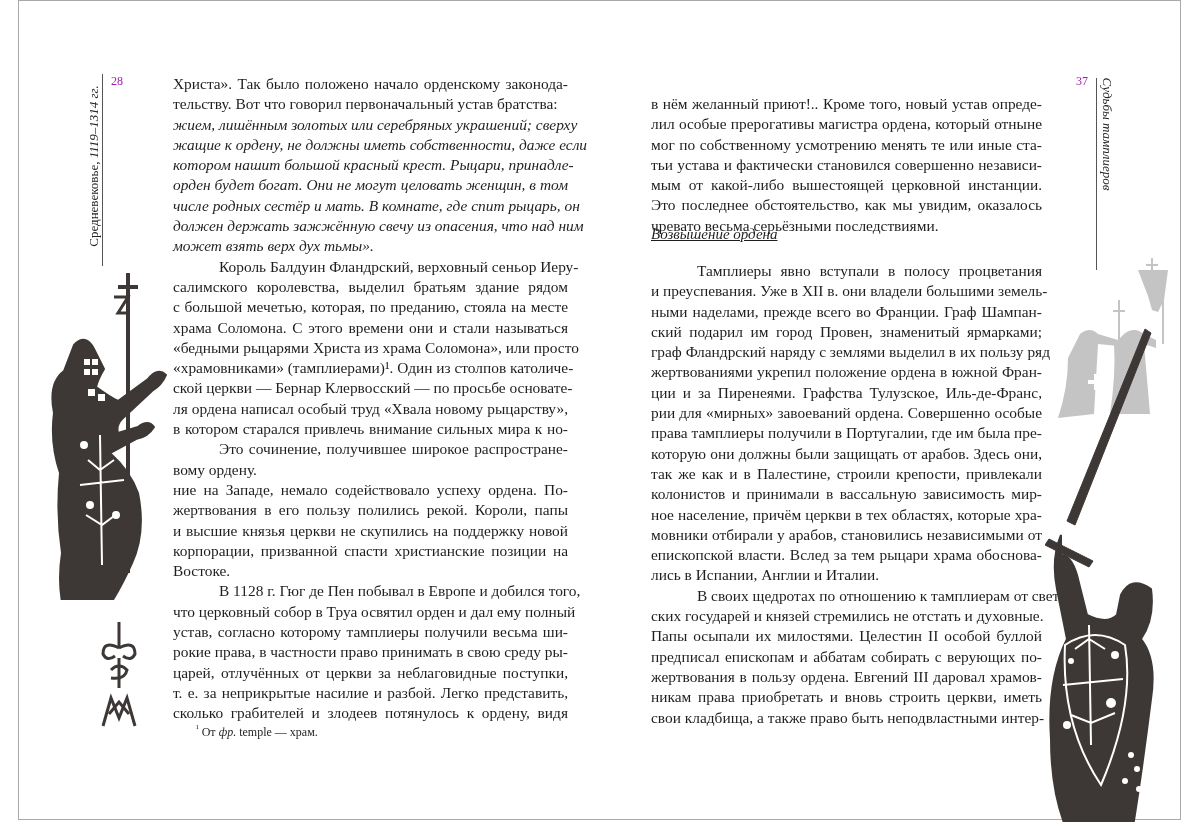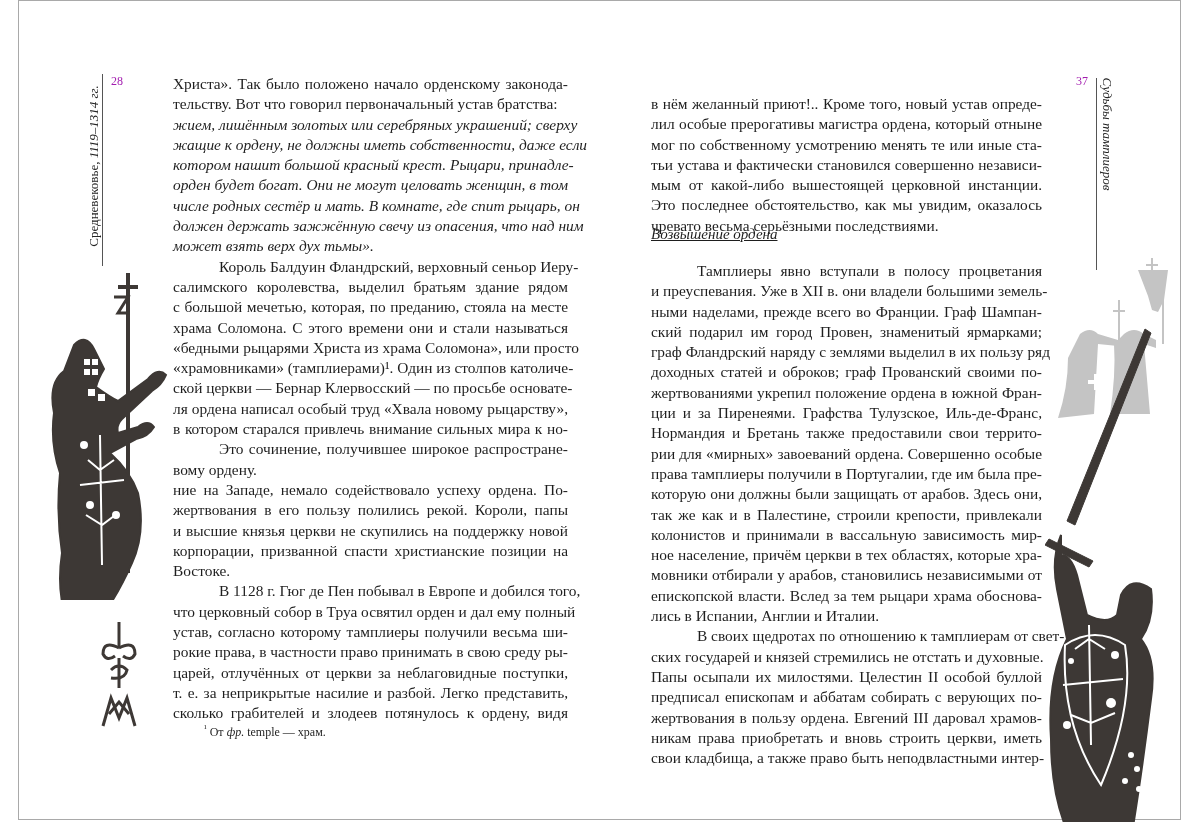--- a/index.html
+++ b/index.html
@@ -65,21 +65,21 @@
       <span class="line last">Востоке.</span>
       <span class="line" style="text-indent: 46px;">В 1128 г. Гюг де Пен побывал в Европе и добился того,</span>
       <span class="line">что церковный собор в Труа освятил орден и дал ему полный</span>
       <span class="line">устав, согласно которому тамплиеры получили весьма ши-</span>
       <span class="line">рокие права, в частности право принимать в свою среду ры-</span>
       <span class="line">царей, отлучённых от церкви за неблаговидные поступки,</span>
       <span class="line">т. е. за неприкрытые насилие и разбой. Легко представить,</span>
       <span class="line">сколько грабителей и злодеев потянулось к ордену, видя</span>
     </div>
 
-  <div class="footnote" style="left:204px; top:723px;">
+  <div class="footnote" style="left:196px; top:723px;">
     <span style="font-size:9px; vertical-align:super;">¹</span>
     <span>От </span><i>фр.</i><span> temple — храм.</span>
   </div>
 
   <svg class="illus" style="left:30px; top:265px;" width="140" height="335" viewBox="0 0 140 335">
     <g fill="#3d3835" stroke="#3d3835">
       <rect x="96" y="8" width="4" height="300" stroke="none"></rect>
       <rect x="88" y="20" width="20" height="4" stroke="none"></rect>
       <path d="M84 32 l14 0 l-10 16 l12 0" fill="none" stroke-width="3"></path>
       <path d="M44 80 q12 -12 20 4 l10 20 q-6 10 -8 18 q14 10 22 14 l30 -22 q10 -12 18 -4 q-4 10 -14 16 l-30 28 q-6 6 -4 14 l20 -6 q10 -8 16 0 q-6 10 -18 12 l-26 14 q20 18 28 40 q8 40 -6 70 q-18 40 -36 60 l-28 0 q-12 -30 -6 -70 q-6 -40 -2 -80 q-10 -30 -6 -60 q-6 -30 10 -42 z" stroke-width="2"></path>
@@ -130,24 +130,22 @@
     </div>
 
   <div class="heading-sub" style="position:absolute; left:651px; top:226px;">Возвышение ордена</div>
 
   <div class="col" id="right-col-bottom" style="left:651px; top:261px; width:391px;">
       <span class="line" style="text-indent: 46px;">Тамплиеры явно вступали в полосу процветания</span>
       <span class="line">и преуспевания. Уже в XII в. они владели большими земель-</span>
       <span class="line">ными наделами, прежде всего во Франции. Граф Шампан-</span>
       <span class="line">ский подарил им город Провен, знаменитый ярмарками;</span>
       <span class="line">граф Фландрский наряду с землями выделил в их пользу ряд</span>
-      <span class="line">доходных статей и оброков; граф Прованский своими по-</span>
       <span class="line">жертвованиями укрепил положение ордена в южной Фран-</span>
       <span class="line">ции и за Пиренеями. Графства Тулузское, Иль-де-Франс,</span>
-      <span class="line">Нормандия и Бретань также предоставили свои террито-</span>
       <span class="line">рии для «мирных» завоеваний ордена. Совершенно особые</span>
       <span class="line">права тамплиеры получили в Португалии, где им была пре-</span>
       <span class="line">которую они должны были защищать от арабов. Здесь они,</span>
       <span class="line">так же как и в Палестине, строили крепости, привлекали</span>
       <span class="line">колонистов и принимали в вассальную зависимость мир-</span>
       <span class="line">ное население, причём церкви в тех областях, которые хра-</span>
       <span class="line">мовники отбирали у арабов, становились независимыми от</span>
       <span class="line">епископской власти. Вслед за тем рыцари храма обоснова-</span>
       <span class="line last">лись в Испании, Англии и Италии.</span>
       <span class="line" style="text-indent: 46px;">В своих щедротах по отношению к тамплиерам от свет-</span>

